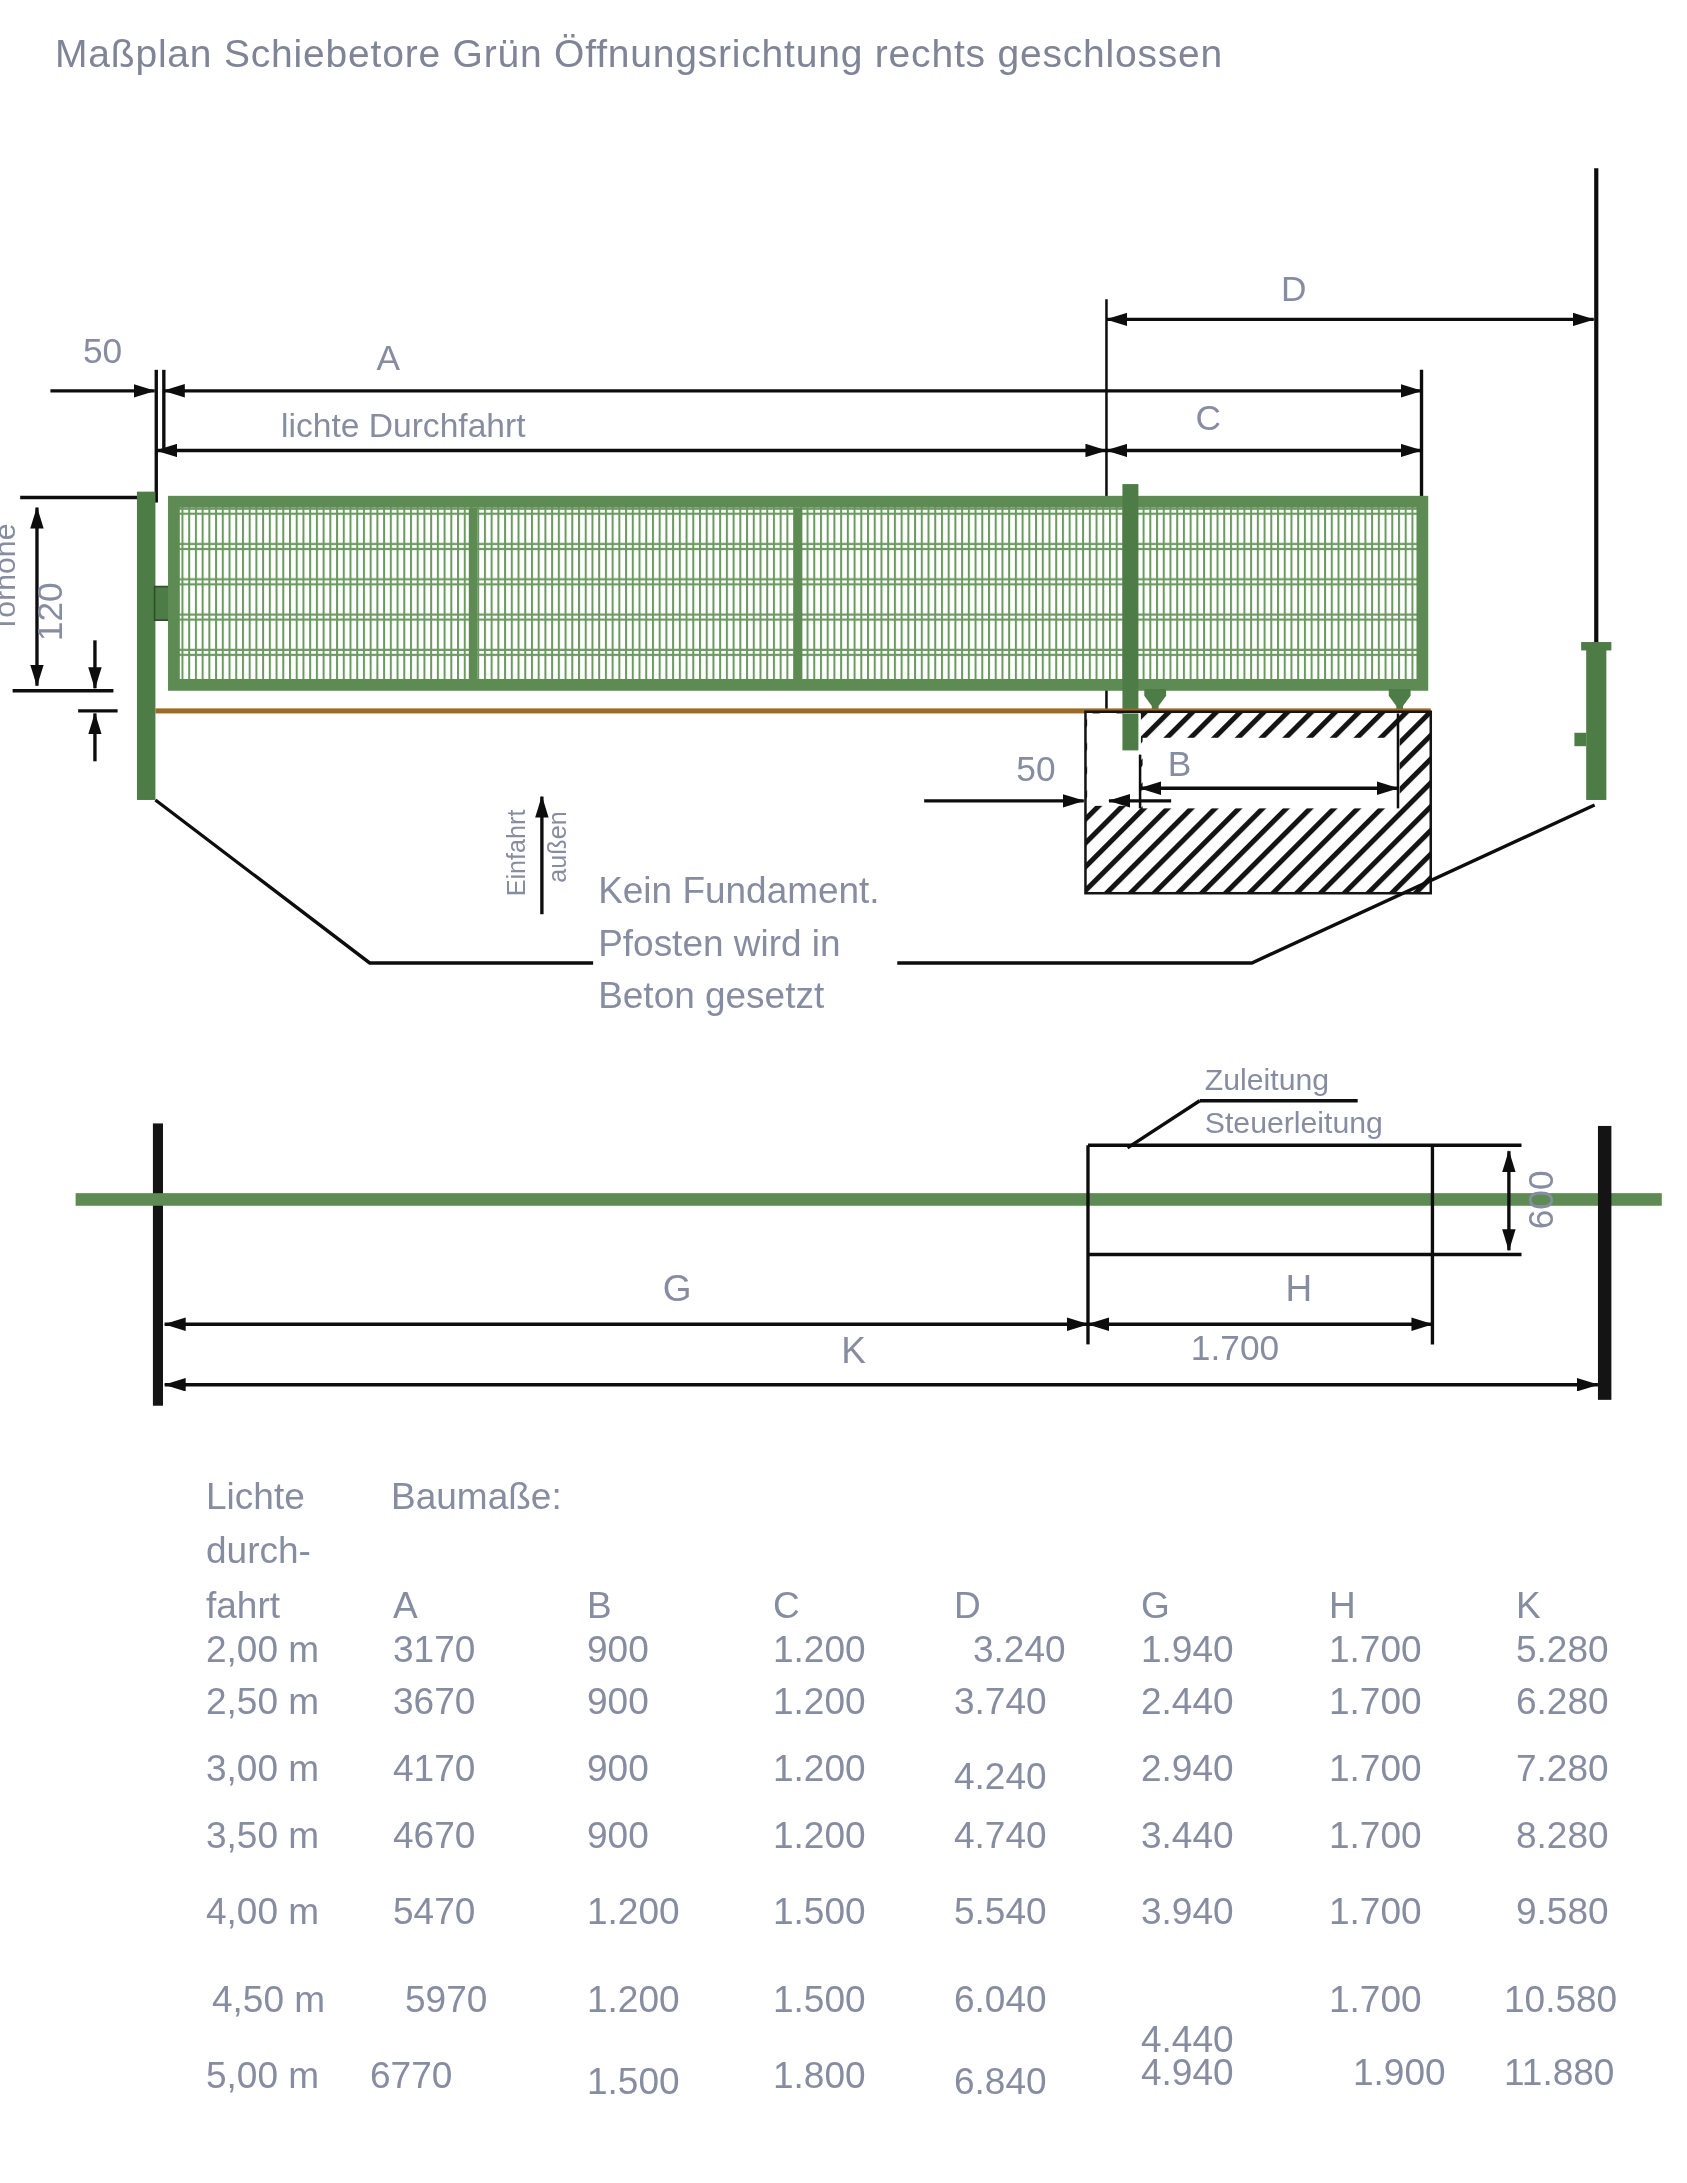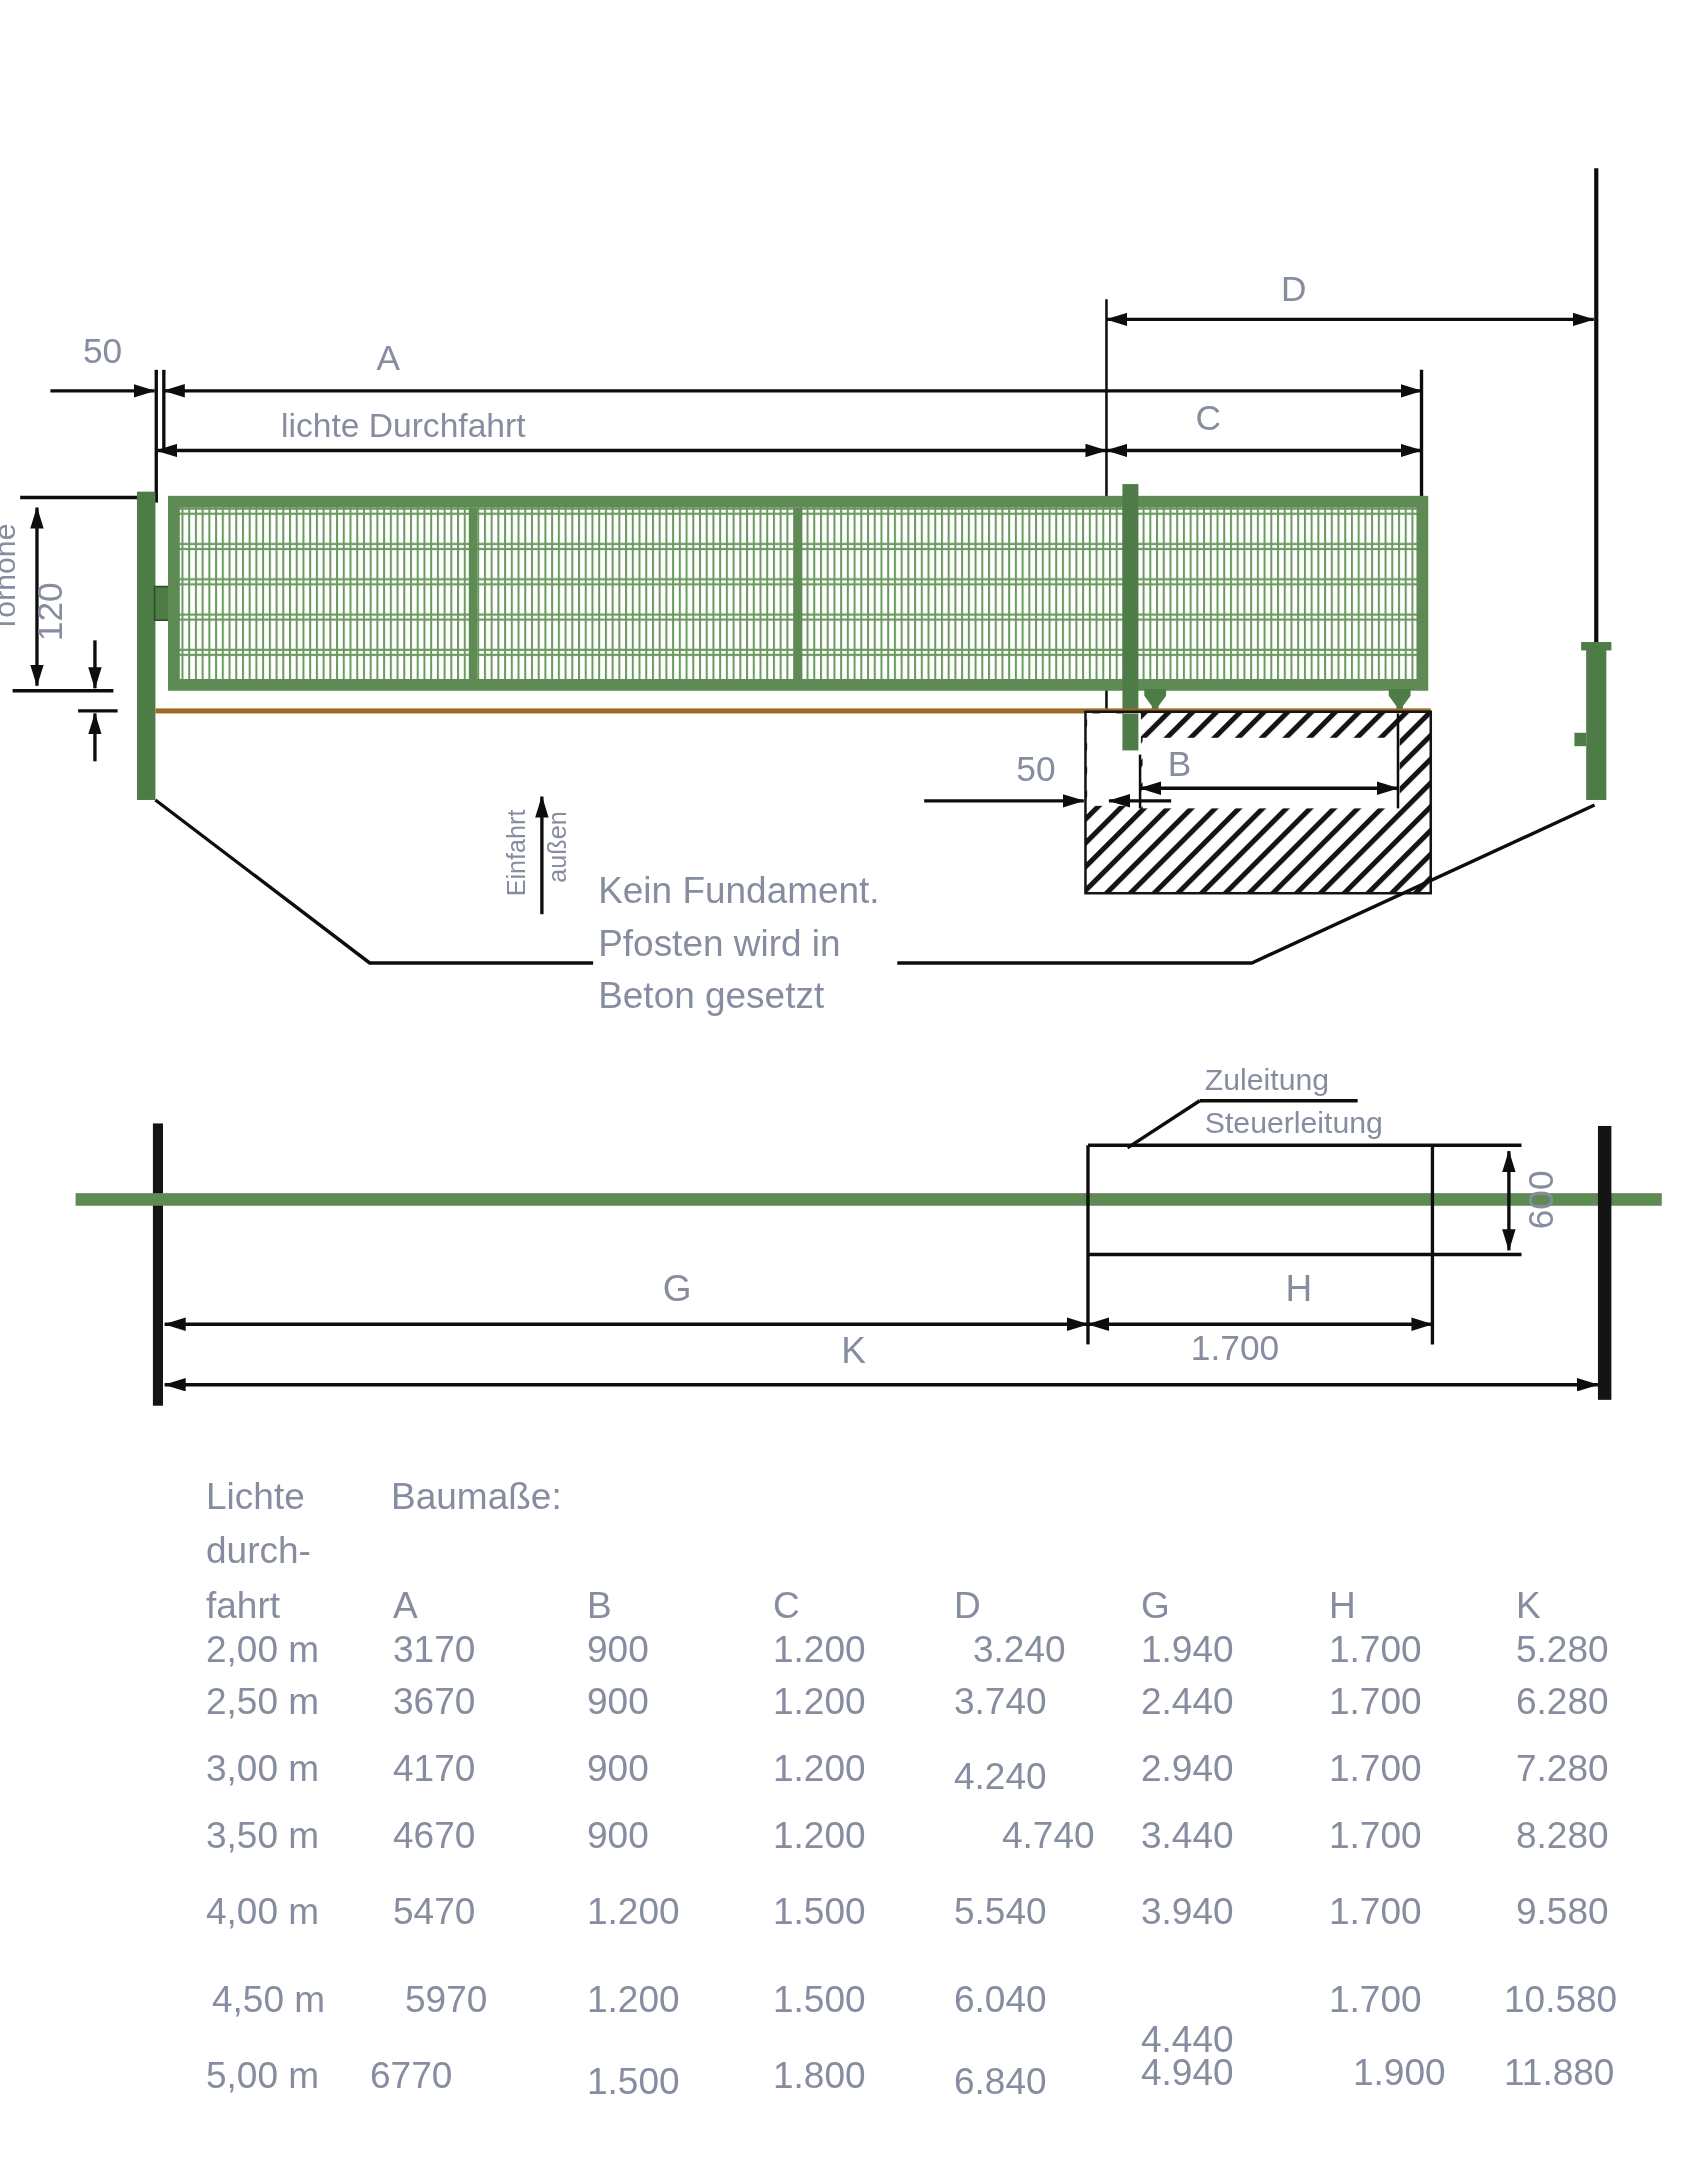--- a/index.html
+++ b/index.html
@@ -8,20 +8,21 @@
   .ttl{position:absolute;left:55px;top:32px;font-size:39px;letter-spacing:0.8px;color:#7f8596;white-space:nowrap;}
   svg{position:absolute;left:0;top:0;}
   svg text{fill:#878da0;font-family:"Liberation Sans",sans-serif;}
   .c{position:absolute;font-size:37px;color:#878da0;white-space:nowrap;}
 </style>
 </head>
 <body>
 
 <div class="page">
 
+  <div class="ttl">Maßplan Schiebetore Grün Öffnungsrichtung rechts geschlossen</div>
 
   <svg width="1687" height="2183" viewBox="0 0 2008 2598">
     <defs>
       <marker id="arr" viewBox="0 0 26 16" refX="25" refY="8" markerWidth="26" markerHeight="16" orient="auto-start-reverse" markerUnits="userSpaceOnUse">
         <path d="M0,0 L26,8 L0,16 Z" fill="#0d0d0d"></path>
       </marker>
       <pattern id="mesh" width="8" height="42" patternUnits="userSpaceOnUse">
         <rect width="8" height="42" fill="#ffffff"></rect>
         <rect x="0" y="0" width="2.4" height="42" fill="#6b9a60"></rect>
         <rect x="0" y="16" width="8" height="2.6" fill="#6b9a60"></rect>
@@ -161,21 +162,21 @@
     <span class="c" style="left:773px;top:1748px;">1.200</span>
     <span class="c" style="left:954px;top:1748px;margin-top:8px;">4.240</span>
     <span class="c" style="left:1141px;top:1748px;">2.940</span>
     <span class="c" style="left:1329px;top:1748px;">1.700</span>
     <span class="c" style="left:1516px;top:1748px;">7.280</span>
 
     <span class="c" style="left:206px;top:1815px;">3,50 m</span>
     <span class="c" style="left:393px;top:1815px;">4670</span>
     <span class="c" style="left:587px;top:1815px;">900</span>
     <span class="c" style="left:773px;top:1815px;">1.200</span>
-    <span class="c" style="left:954px;top:1815px;margin-left:48px;">4.740</span>
+    <span class="c" style="left:954px;top:1815px;">4.740</span>
     <span class="c" style="left:1141px;top:1815px;">3.440</span>
     <span class="c" style="left:1329px;top:1815px;">1.700</span>
     <span class="c" style="left:1516px;top:1815px;">8.280</span>
 
     <span class="c" style="left:206px;top:1891px;">4,00 m</span>
     <span class="c" style="left:393px;top:1891px;">5470</span>
     <span class="c" style="left:587px;top:1891px;">1.200</span>
     <span class="c" style="left:773px;top:1891px;">1.500</span>
     <span class="c" style="left:954px;top:1891px;">5.540</span>
     <span class="c" style="left:1141px;top:1891px;">3.940</span>

